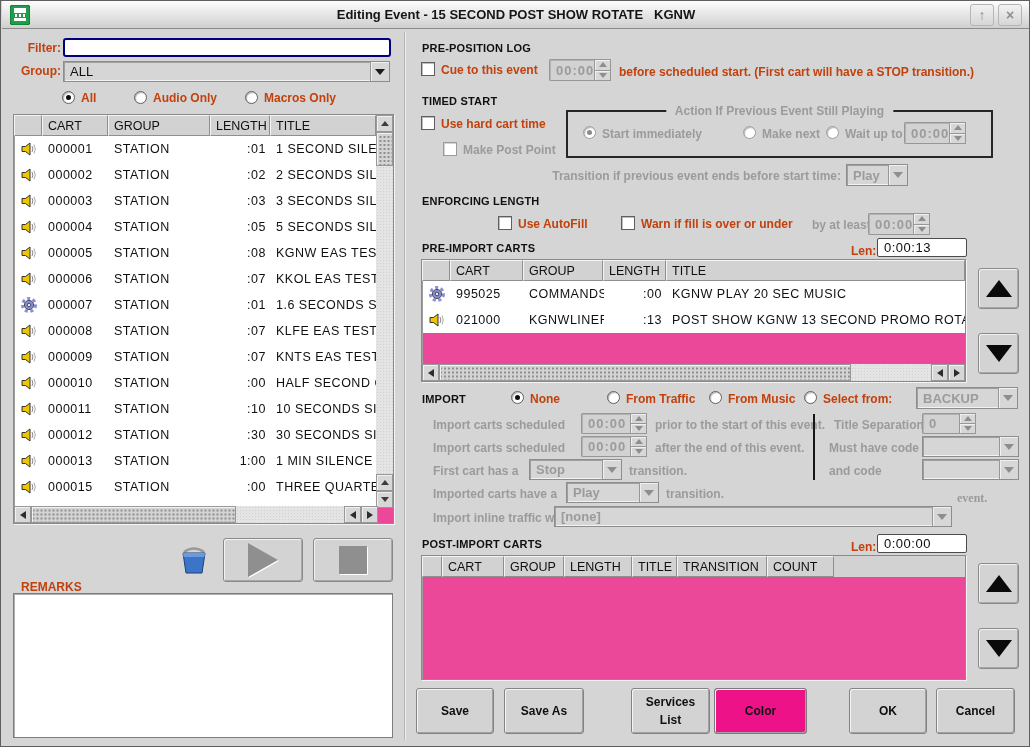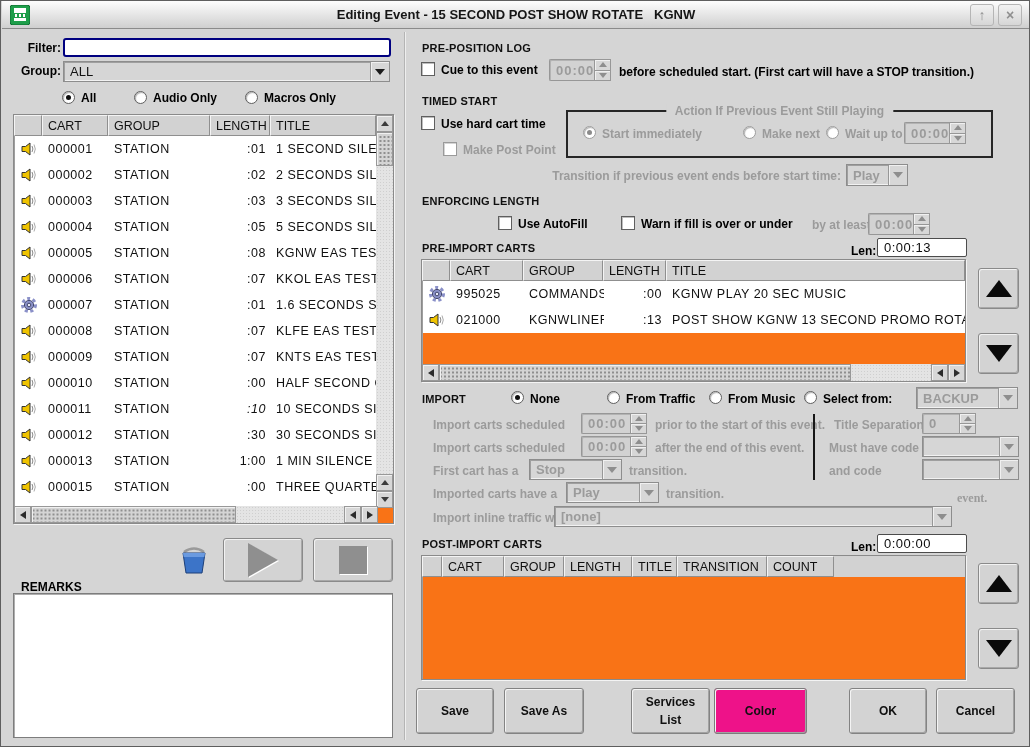--- a/index.html
+++ b/index.html
@@ -13,21 +13,21 @@
   .appicon { position:absolute; left:8px; top:4px; width:20px; height:20px; }
   .wtitle { position:absolute; left:0; right:0; top:6px; text-align:center;
             font-weight:bold; font-size:13px; color:#151515; white-space:pre; }
   .tbbtn { position:absolute; top:3px; width:24px; height:22px; border-radius:3px;
            background:linear-gradient(#f2f2f2,#d6d6d6); border:1px solid #b5b5b5;
            color:#8f8f8f; font-weight:bold; text-align:center; line-height:20px; font-size:14px; }
   
   .content { position:absolute; left:5px; top:29px; width:1020px; height:713px; background:#d5d5d5; }
   .abs { position:absolute; }
   .sect { font-size:11px; font-weight:bold; color:#101010; letter-spacing:.2px; }
-  .blab { font-size:12px; font-weight:bold; color:#000000; white-space:nowrap; }
+  .blab { font-size:12px; font-weight:bold; color:#c2410c; white-space:nowrap; }
   .glab { font-size:12px; font-weight:bold; color:#9b9b9b; white-space:nowrap; }
   .vsep { width:2px; border-left:1px solid #b4b4b4; border-right:1px solid #eeeeee; }
   
   .cb { width:14px; height:14px; background:#fff; border:1px solid #5f5f5f;
         box-shadow:inset 1px 1px 0 #bdbdbd; }
   .cb.dis { border-color:#9a9a9a; box-shadow:inset 1px 1px 0 #d4d4d4; }
   .radio { width:13px; height:13px; border-radius:50%; background:#fff;
            border:1px solid #5f5f5f; box-shadow:inset 1px 1px 1px rgba(0,0,0,.3); }
   .radio.sel::after { content:""; position:absolute; left:3px; top:3px; width:5px; height:5px;
                       border-radius:50%; background:#0c0c0c; }
@@ -55,21 +55,21 @@
   
   .t-u4 { width:0; height:0; border-left:4px solid transparent; border-right:4px solid transparent; border-bottom:5px solid #3c3c3c; }
   .t-d4 { width:0; height:0; border-left:4px solid transparent; border-right:4px solid transparent; border-top:5px solid #3c3c3c; }
   .t-d6 { width:0; height:0; border-left:5px solid transparent; border-right:5px solid transparent; border-top:6px solid #1c1c1c; }
   .dis .t-d6, .dis .t-u4, .dis .t-d4 { border-top-color:#8e8e8e; border-bottom-color:#8e8e8e; }
   .t-l  { width:0; height:0; border-top:4px solid transparent; border-bottom:4px solid transparent; border-right:6px solid #2c2c2c; }
   .t-r  { width:0; height:0; border-top:4px solid transparent; border-bottom:4px solid transparent; border-left:6px solid #2c2c2c; }
   .big-u { width:0; height:0; border-left:13px solid transparent; border-right:13px solid transparent; border-bottom:17px solid #0a0a0a; }
   .big-d { width:0; height:0; border-left:13px solid transparent; border-right:13px solid transparent; border-top:17px solid #0a0a0a; }
   
-  .tbl { background:#f97316; border:1px solid #8a8a8a;
+  .tbl { background:#ec4899; border:1px solid #8a8a8a;
          box-shadow:inset 1px 1px 0 #9e9e9e, 1px 1px 0 #f4f4f4; overflow:hidden; }
   .thead { display:flex; background:#d2d2d2; height:21px; }
   .th { border-top:1px solid #f4f4f4; border-left:1px solid #f4f4f4;
         border-right:1px solid #8f8f8f; border-bottom:1px solid #8f8f8f;
         font-size:12.5px; color:#101010; display:flex; align-items:center;
         padding:0 5px; white-space:nowrap; overflow:hidden; }
   .trow { display:flex; height:26px; align-items:center; background:#fff; }
   .cell { font-size:12.5px; color:#101010; padding:0 5px; white-space:nowrap;
           overflow:hidden; letter-spacing:.5px; }
   .cell.ic { display:flex; justify-content:center; align-items:center; padding:0; }
@@ -288,21 +288,21 @@
           <div class="trow">
             <div class="cell ic" style="width: 28px;">
               <svg width="18" height="18" viewBox="0 0 18 18">
                 <polygon points="2,6.5 5.5,6.5 10,3 10,15 5.5,11.5 2,11.5" fill="#f0c400" stroke="#333" stroke-width="1"></polygon>
                 <path d="M12 6 q1.8 3 0 6" stroke="#888" fill="none"></path>
                 <path d="M14 4.5 q2.6 4.5 0 9" stroke="#aaa" fill="none"></path>
               </svg>
             </div>
             <div class="cell" style="width: 66px;">000011</div>
             <div class="cell" style="width: 102px;">STATION</div>
-            <div class="cell r" style="width: 60px; font-style: italic;">:10</div>
+            <div class="cell r" style="width: 60px;">:10</div>
             <div class="cell" style="flex: 1 1 0%;">10 SECONDS SILE</div>
           </div>
           <div class="trow">
             <div class="cell ic" style="width: 28px;">
               <svg width="18" height="18" viewBox="0 0 18 18">
                 <polygon points="2,6.5 5.5,6.5 10,3 10,15 5.5,11.5 2,11.5" fill="#f0c400" stroke="#333" stroke-width="1"></polygon>
                 <path d="M12 6 q1.8 3 0 6" stroke="#888" fill="none"></path>
                 <path d="M14 4.5 q2.6 4.5 0 9" stroke="#aaa" fill="none"></path>
               </svg>
             </div>

